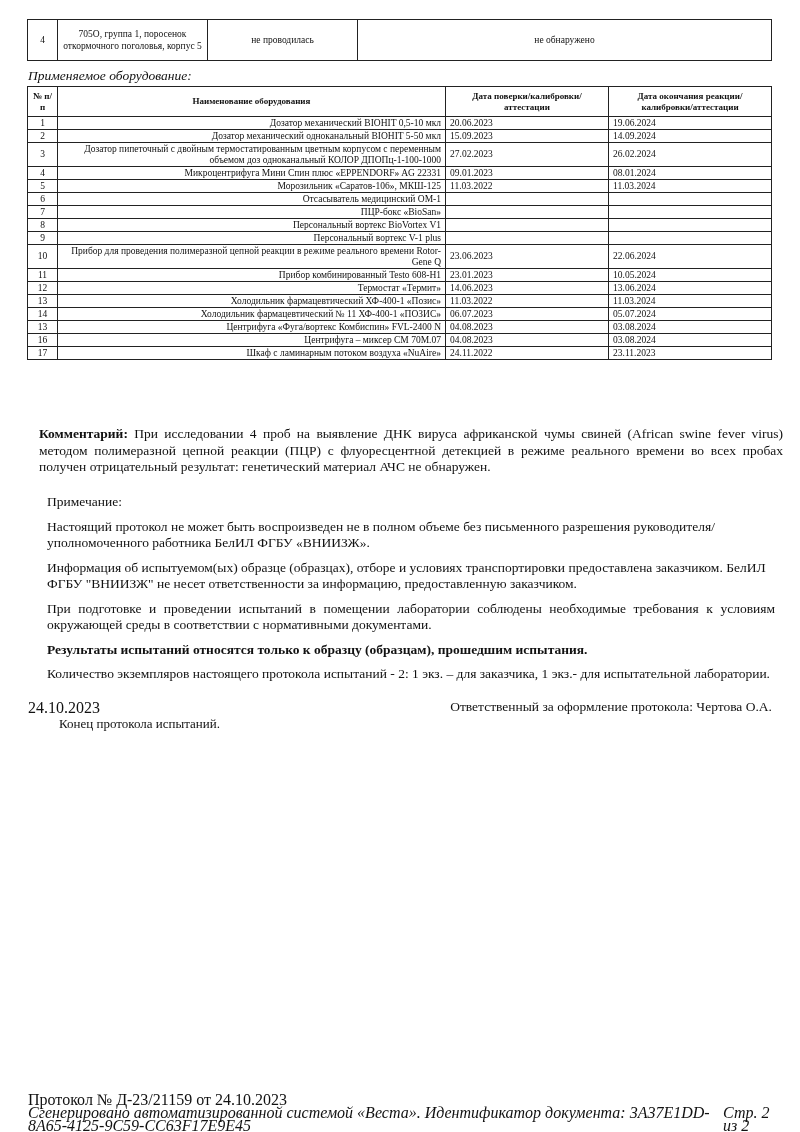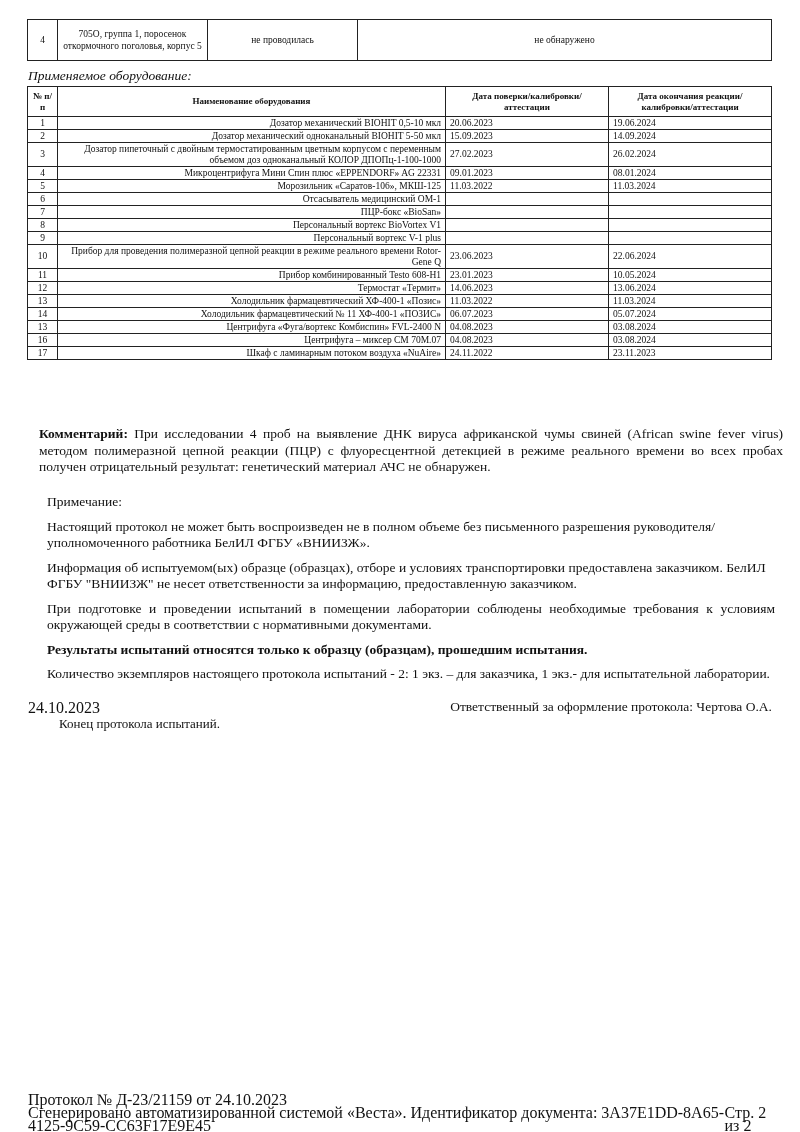--- a/index.html
+++ b/index.html
@@ -31,21 +31,21 @@
   p { margin: 8px; }
 
   #comment { top: 426px; }
   #notes { top: 486px; }
 
   #footer-date { position: absolute; left: 28px; top: 699px; font-size: 16px; }
   #footer-resp { position: absolute; right: 28px; top: 699px; font-size: 13.5px; }
   #footer-end { position: absolute; left: 40px; top: 716px; font-size: 13px; margin-left: 19px; }
 
   #page-footer { position: absolute; left: 28px; top: 1093px; width: 754px; font-size: 16px; line-height: 13px; }
-  #page-footer .row { display: flex; justify-content: center; }
+  #page-footer .row { display: flex; justify-content: center; font-style: italic; }
 </style>
 </head>
 <body>
 
 <div class="page">
 
   <table id="results-table">
     <tbody>
         <tr>
       <td style="width:21px">4</td>

